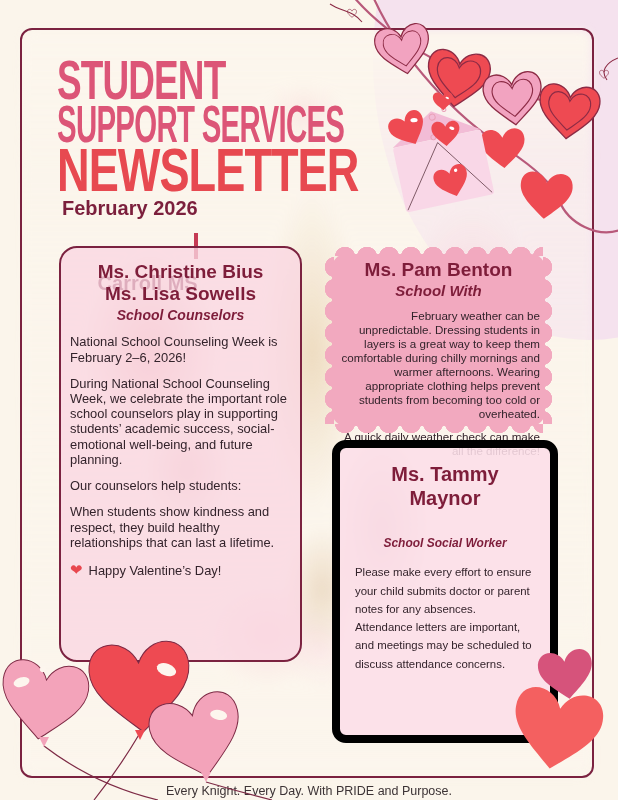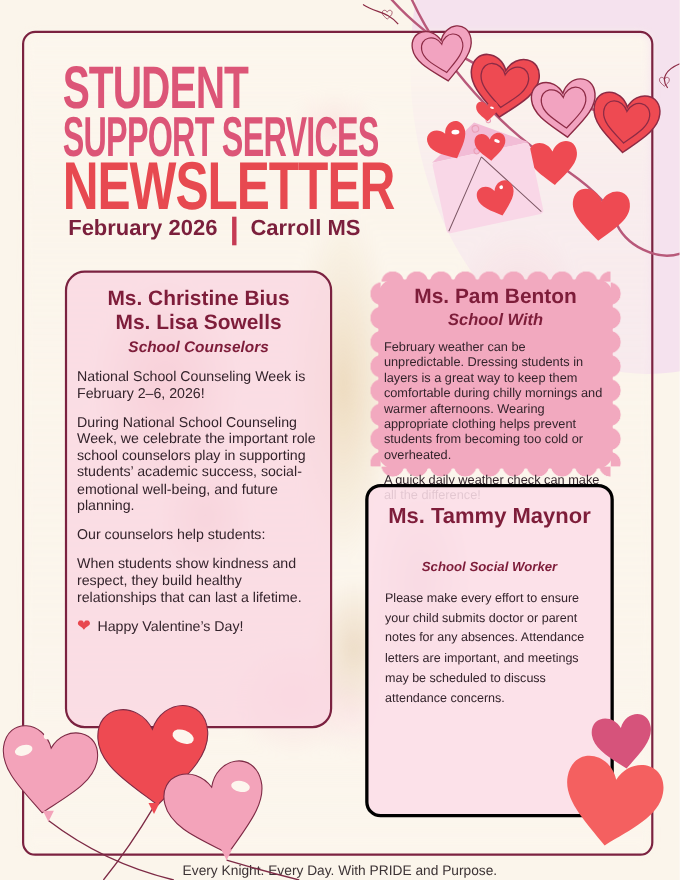--- a/index.html
+++ b/index.html
@@ -27,56 +27,56 @@
 
   .panel-border{position:absolute;left:20px;top:28px;width:570px;height:746px;
                 border:2px solid #7b2240;border-radius:12px;z-index:3;}
 
   
   .title-line{position:absolute;left:57px;font-weight:bold;white-space:nowrap;
               transform-origin:left top;z-index:4;line-height:1;}
   .title-1{top:53px;font-size:42px;color:#dc5577;transform:scale(.88,1.3);letter-spacing:-1px;}
   .title-2{top:99px;font-size:42px;color:#dc5577;transform:scale(.70,1.22);letter-spacing:-1px;}
   .title-3{top:140px;font-size:48px;color:#e74950;transform:scale(.94,1.28);letter-spacing:-1px;}
-  .dateline{position:absolute;left:62px;top:197px;display:flex;align-items:flex-start;gap:13px;
-            color:#7b1f3c;font-size:20px;font-weight:bold;z-index:4;}
+  .dateline{position:absolute;left:62px;top:197px;display:flex;align-items:flex-end;gap:13px;
+            color:#7b1f3c;font-size:20px;font-weight:bold;z-index:4;flex-direction:column;}
   .datebar{width:4px;height:26px;background:#c53b54;}
 
   
   .card{position:absolute;box-sizing:border-box;z-index:4;color:#33232b;}
   .card h2{margin:0;text-align:center;font-size:19px;line-height:1.18;font-weight:bold;color:#7e1d3a;}
   .card .role{margin:1px 0 0 0;text-align:center;font-size:14px;font-weight:bold;font-style:italic;color:#7e1d3a;}
   .card p{margin:11px 0 0 0;}
 
   .card-counselors{left:59px;top:246px;width:243px;height:416px;background:rgba(250,214,226,.78);
                    border:2px solid #7b2240;border-radius:18px;padding:13px 9px;
                    font-size:12.9px;line-height:1.18;}
   .card-counselors ul{margin:10px 0 0 0;padding-left:24px;}
   .card-counselors li{margin:0 0 1px 0;}
   .valentine{font-weight:normal;}
   .heart-glyph{color:#e8474e;font-size:15px;margin-right:6px;}
 
-  .card-nurse{left:336px;top:246px;width:229px;height:188px;font-size:11.6px;line-height:1.2;}
+  .card-nurse{left:324px;top:246px;width:229px;height:188px;font-size:11.6px;line-height:1.2;}
   .scallop-bg{position:absolute;inset:8px;background:#f2a9bf;border-radius:14px;}
   .sc{position:absolute;background-repeat:repeat-x;}
   .sc-top{left:10px;right:10px;top:0;height:10px;
     background-image:radial-gradient(circle at 11px 11px,#f2a9bf 10px,rgba(0,0,0,0) 10.5px);background-size:22px 22px;}
   .sc-bot{left:10px;right:10px;bottom:0;height:10px;
     background-image:radial-gradient(circle at 11px -1px,#f2a9bf 10px,rgba(0,0,0,0) 10.5px);background-size:22px 22px;}
   .sc-left{top:10px;bottom:10px;left:0;width:10px;background-repeat:repeat-y;
     background-image:radial-gradient(circle at 11px 11px,#f2a9bf 10px,rgba(0,0,0,0) 10.5px);background-size:22px 22px;}
   .sc-right{top:10px;bottom:10px;right:0;width:10px;background-repeat:repeat-y;
     background-image:radial-gradient(circle at -1px 11px,#f2a9bf 10px,rgba(0,0,0,0) 10.5px);background-size:22px 22px;}
   .card-nurse .content{position:relative;padding:13px 13px 0 13px;}
   .card-nurse h2{font-size:19px;}
   .card-nurse .role{font-size:15px;}
-  .card-nurse p{margin:9px 0 0 0;}
+  .card-nurse p{margin:9px 0 0 0;text-align:right;}
 
   .card-social{left:332px;top:440px;width:226px;height:303px;background:rgba(252,222,232,.88);
-               border:3px solid #000000;border-radius:14px;padding:15px 15px;
+               border:8px solid #000000;border-radius:14px;padding:15px 15px;
                font-size:11.4px;line-height:1.6;}
   .card-social h2{font-size:20px;}
   .card-social .role{font-size:12px;margin-top:24px;}
   .card-social p{margin:10px 0 0 0;}
 
   .footer{position:absolute;left:0;right:0;top:784px;text-align:center;
           font-size:12.5px;color:#3c3335;z-index:4;}
 
   .deco{position:absolute;left:0;top:0;width:618px;height:800px;z-index:7;pointer-events:none;}
 </style>

